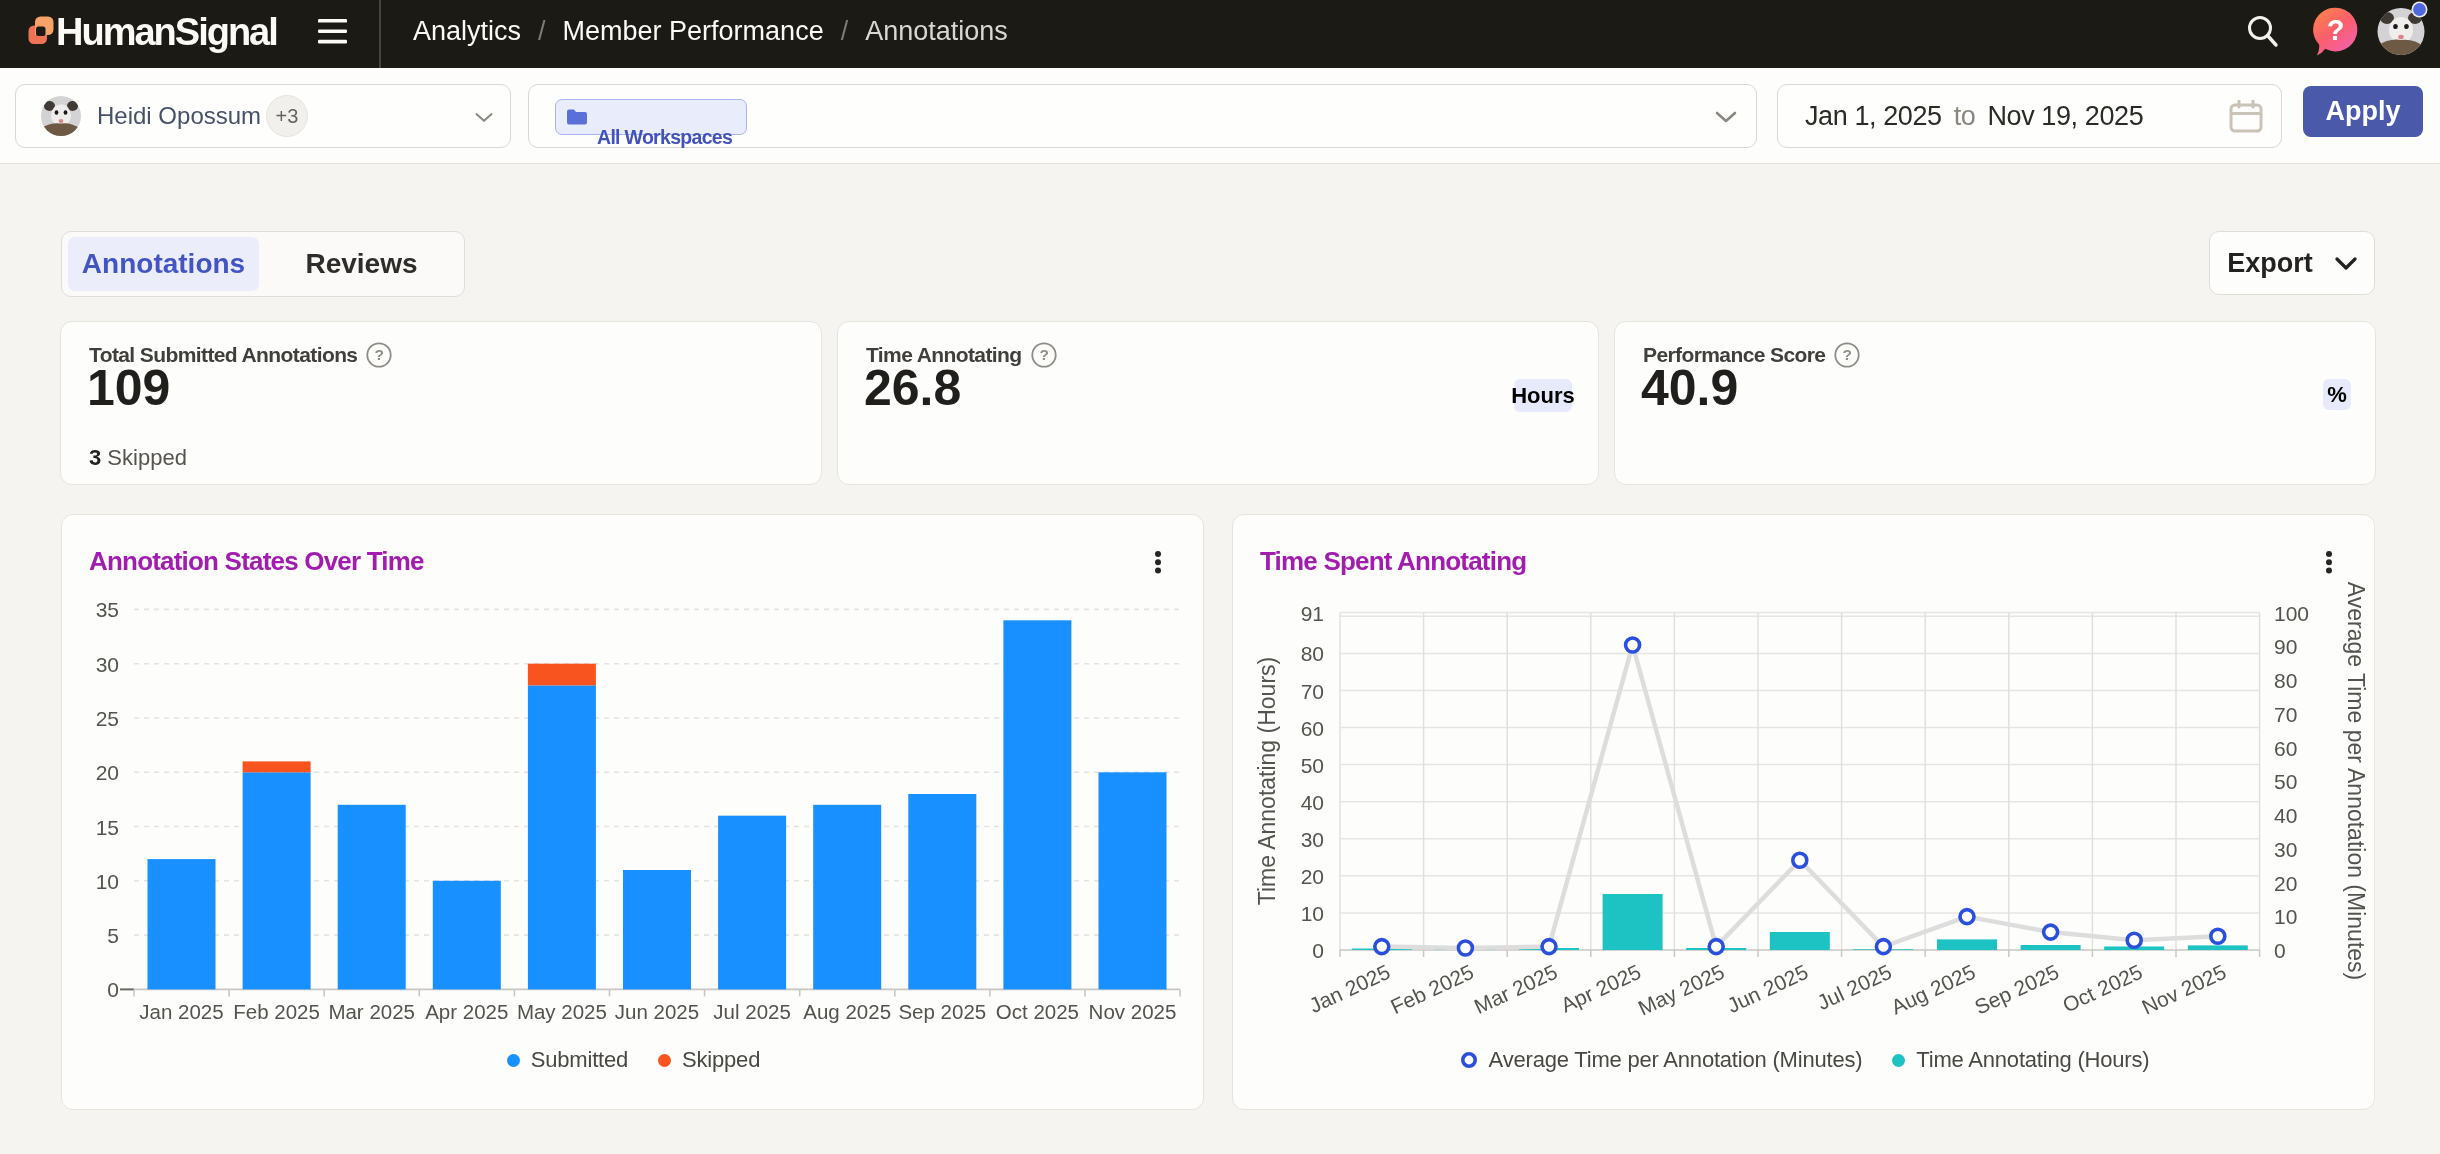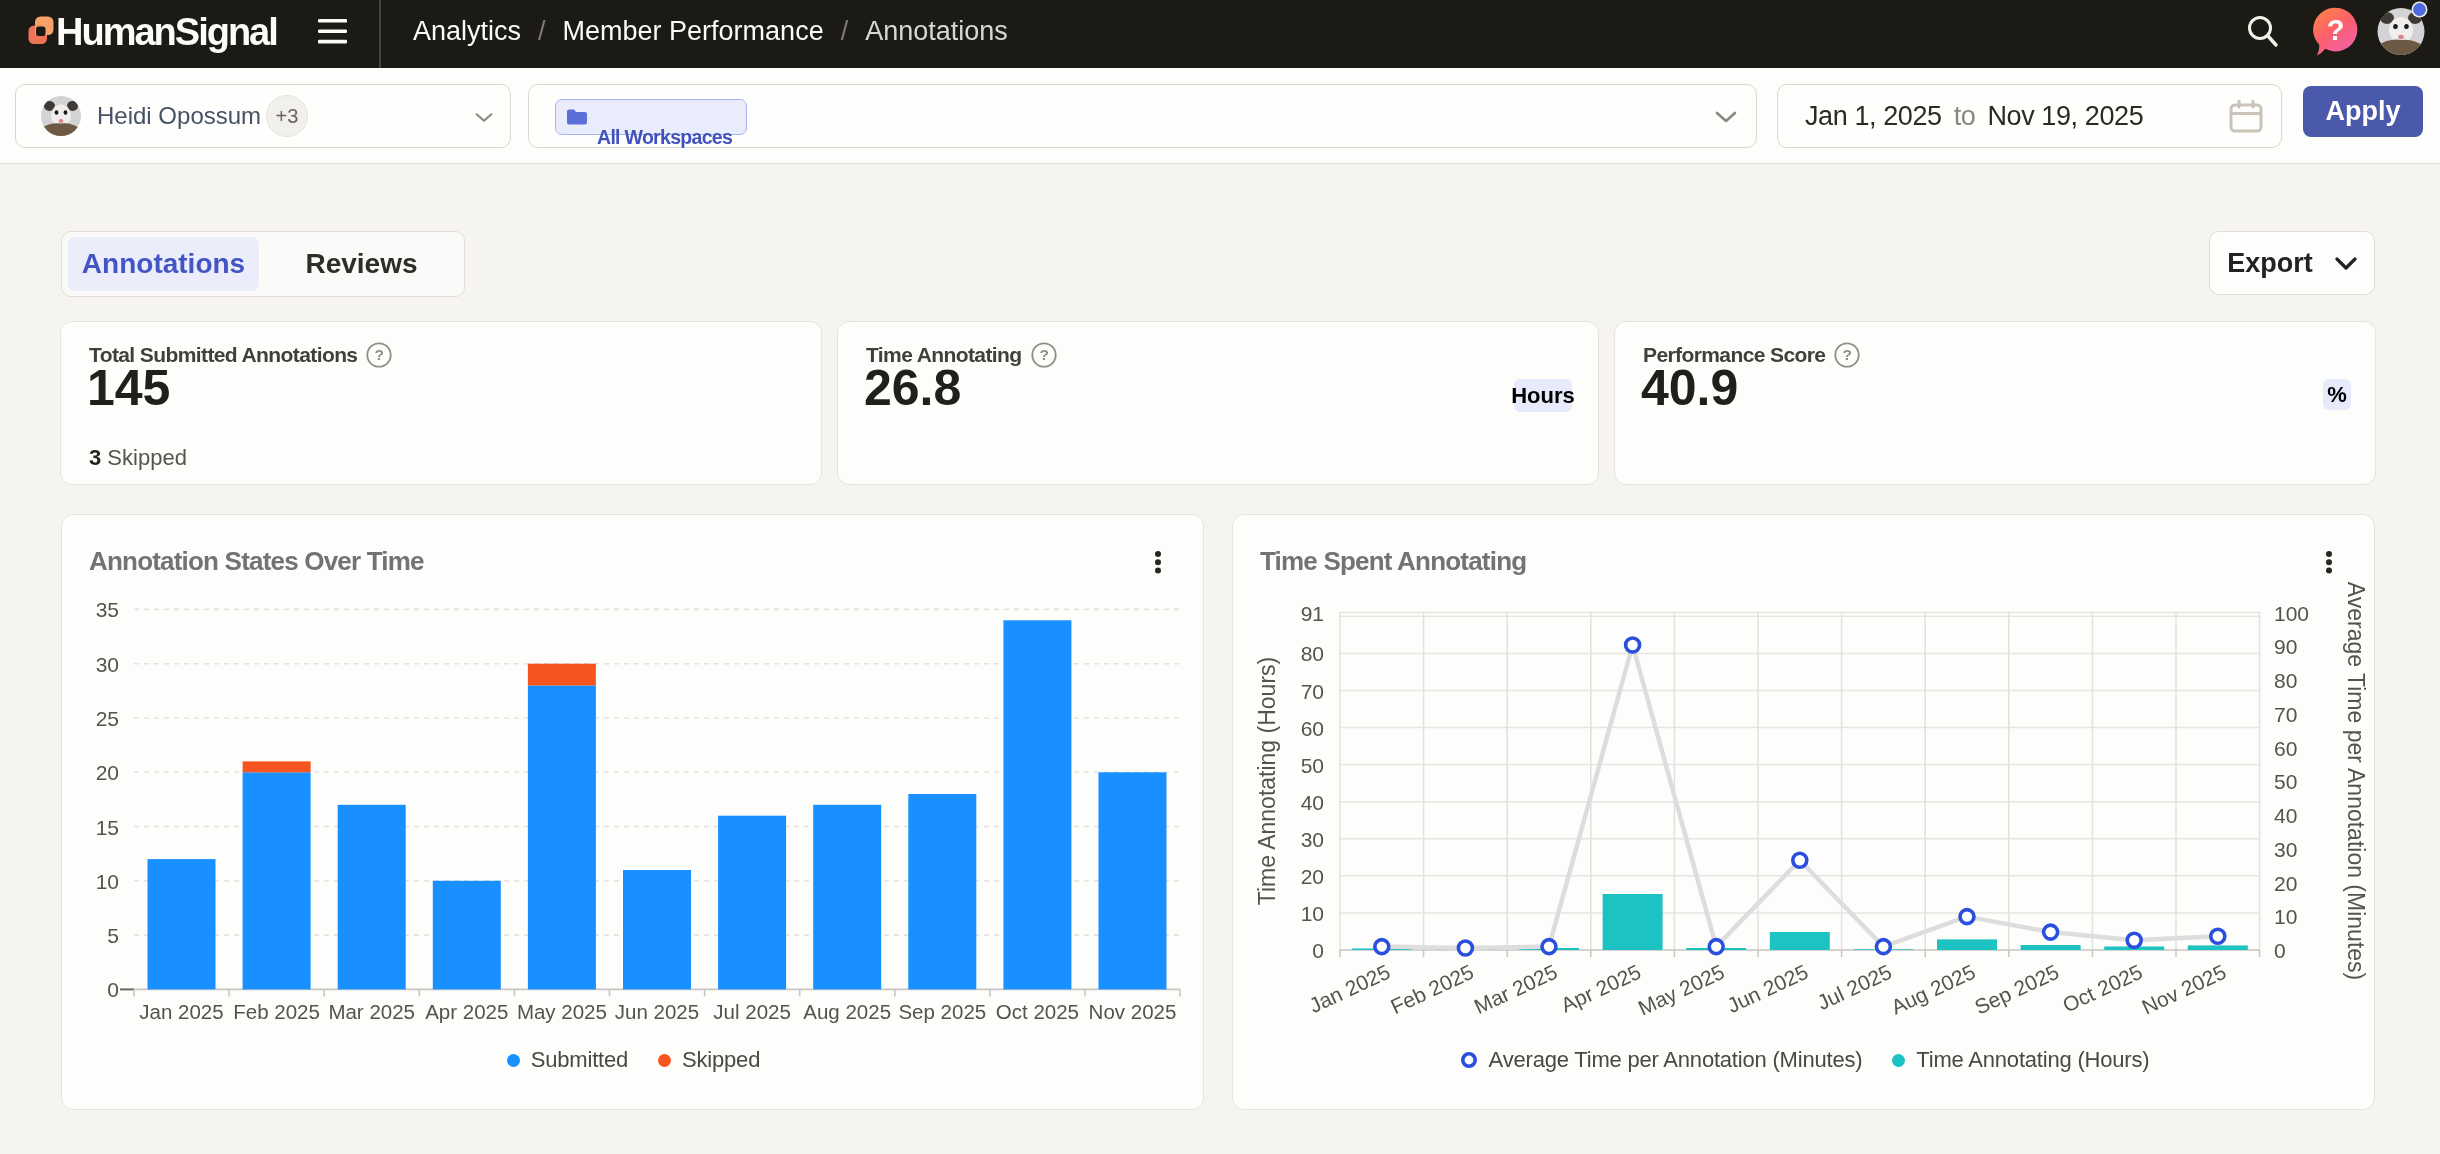--- a/index.html
+++ b/index.html
@@ -31,21 +31,21 @@
 #tab2 { position:absolute; left:197px; top:5px; width:205px; height:54px; color:#2e2d29; font-size:28px; font-weight:700; display:flex; align-items:center; justify-content:center; }
 #export { position:absolute; left:2209px; top:231px; width:166px; height:64px; background:#fdfdfc; border:1px solid #e0ddd7; border-radius:10px; display:flex; align-items:center; justify-content:center; gap:22px; font-size:27px; font-weight:700; color:#232220; }
 
 .card { position:absolute; background:#fdfdfc; border:1px solid #e7e4de; border-radius:12px; }
 .scard { top:321px; width:762px; height:164px; }
 .ctitle { position:absolute; left:28px; top:20px; font-size:21px; font-weight:700; letter-spacing:-0.6px; color:#403f3b; display:flex; align-items:center; gap:9px; }
 .cnum { position:absolute; left:26px; top:37px; font-size:50px; font-weight:700; color:#201f1b; }
 .badge { position:absolute; top:57px; background:#e7eafb; border-radius:6px; color:#000000; font-size:22px; font-weight:700; display:flex; align-items:center; justify-content:center; }
 
 .chcard { top:514px; width:1143px; height:596px; }
-.chtitle { position:absolute; left:27px; top:31px; font-size:26px; font-weight:700; letter-spacing:-0.8px; color:#737373; }
+.chtitle { position:absolute; left:27px; top:31px; font-size:26px; font-weight:700; letter-spacing:-0.8px; color:#a21caf; }
 .legend { position:absolute; left:0; width:1143px; top:532px; display:flex; align-items:center; justify-content:center; gap:30px; font-size:22px; letter-spacing:-0.2px; color:#4a4843; }
 .legend .it { display:flex; align-items:center; gap:11px; }
 </style>
 </head>
 <body>
 <div id="topbar"></div>
 <svg class="abs" style="left:28px;top:16px;" width="27" height="30" viewBox="0 0 27 30">
   <rect x="7" y="0.5" width="18.5" height="18.5" rx="5.5" fill="#f7a266"></rect>
   <rect x="0.5" y="9.5" width="18.5" height="18.5" rx="5.5" fill="#ed7356"></rect>
   <path d="M7 9.5 L19 9.5 L19 19 L7 19 Z" fill="#f7a266"></path>
@@ -155,21 +155,21 @@
     <svg width="22" height="13" viewBox="0 0 22 13">
       <path d="M2 2 L11 11 L20 2" fill="none" stroke="#232220" stroke-width="3.2" stroke-linecap="round" stroke-linejoin="round"></path>
     </svg>
   </div>
 
 <div class="card scard" style="left:60px;">
   <div class="ctitle">Total Submitted Annotations <svg width="26" height="26" viewBox="0 0 26 26">
         <circle cx="13" cy="13" r="11.7" fill="none" stroke="#8f8d86" stroke-width="1.8"></circle>
         <text x="13" y="18.2" text-anchor="middle" font-size="15.5" font-weight="bold" fill="#8f8d86" font-family="Liberation Sans,sans-serif">?</text>
       </svg></div>
-  <div class="cnum">145</div>
+  <div class="cnum">109</div>
   <div style="position:absolute;left:28px;top:123px;font-size:22px;color:#56544e;"><b style="color:#24231f;">3</b> Skipped</div>
 </div>
 <div class="card scard" style="left:837px;">
   <div class="ctitle">Time Annotating <svg width="26" height="26" viewBox="0 0 26 26">
         <circle cx="13" cy="13" r="11.7" fill="none" stroke="#8f8d86" stroke-width="1.8"></circle>
         <text x="13" y="18.2" text-anchor="middle" font-size="15.5" font-weight="bold" fill="#8f8d86" font-family="Liberation Sans,sans-serif">?</text>
       </svg></div>
   <div class="cnum">26.8</div>
   <div class="badge" style="left:676px;width:58px;height:33px;">Hours</div>
 </div>

